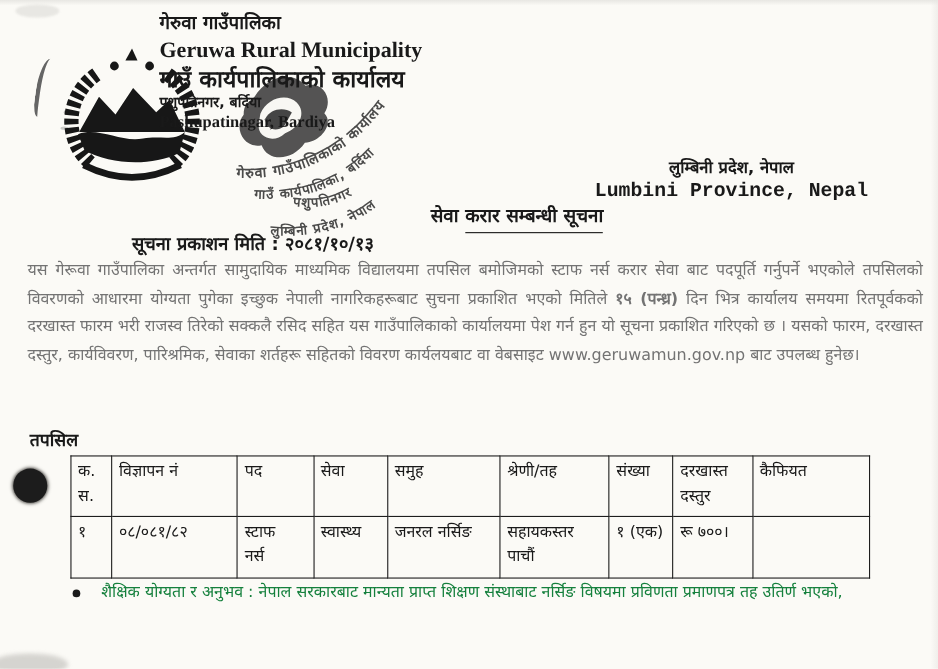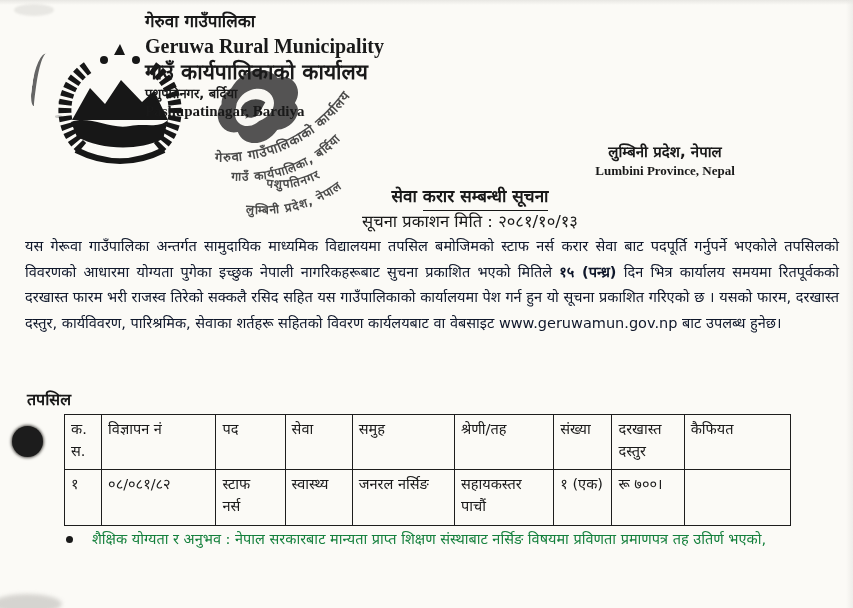--- a/index.html
+++ b/index.html
@@ -22,27 +22,27 @@
   
   .header-block{left:145px;top:12px;width:620px;text-align:left;line-height:1.15;}
   .h-np1{font-size:17px;font-weight:bold;}
   .h-en1{font-size:20px;font-weight:bold;font-family:"Liberation Serif",serif;margin-top:3px;}
   .h-np2{font-size:21px;font-weight:bold;margin-top:2px;}
   .h-en2{font-size:15px;font-weight:bold;font-family:"Liberation Serif",serif;margin-top:3px;}
   .h-np3{font-size:13px;font-weight:bold;margin-top:3px;}
   .h-en3{font-size:15px;font-weight:bold;font-family:"Liberation Serif",serif;margin-top:1px;}
   .province-block{left:540px;top:143px;width:250px;text-align:center;line-height:1.3;}
   .p-np{font-size:15px;font-weight:bold;}
-  .p-en{font-size:13px;font-weight:bold;font-family:Liberation Serif, serif;}
+  .p-en{font-size:18px;font-weight:bold;font-family:Liberation Mono, monospace;}
   .title-line{left:120px;top:184px;width:700px;text-align:center;font-size:17px;font-weight:bold;}
   .title-underline{border-bottom:1.6px solid #161616;padding-bottom:4px;}
   .title-prefix{margin-right:6px;}
-  .date-line{left:120px;top:209px;width:700px;text-align:center;font-size:16.5px;font-weight:normal;}
+  .date-line{left:120px;top:209px;width:700px;font-size:16.5px;font-weight:bold;}
   
-  .body-par{left:25px;top:234px;width:814px;font-size:14.5px;line-height:25.5px;text-align:justify;color:#0f172a;}
+  .body-par{left:25px;top:234px;width:814px;font-size:14.5px;line-height:25.5px;text-align:justify;color:#737373;}
   .bold-seg{font-weight:bold;}
   .tapasil{left:27px;top:388px;font-size:16px;font-weight:bold;}
   
   table.notice{position:absolute;left:64px;top:414px;width:727px;border-collapse:collapse;table-layout:fixed;font-size:14.5px;}
   table.notice th,table.notice td{
     border:1.6px solid #1d1d1d;vertical-align:top;padding:3px 5px 2px 6px;
     white-space:pre-line;font-weight:normal;text-align:left;line-height:1.55;
   }
   table.notice th{height:49px;}
   table.notice td{height:50px;}

